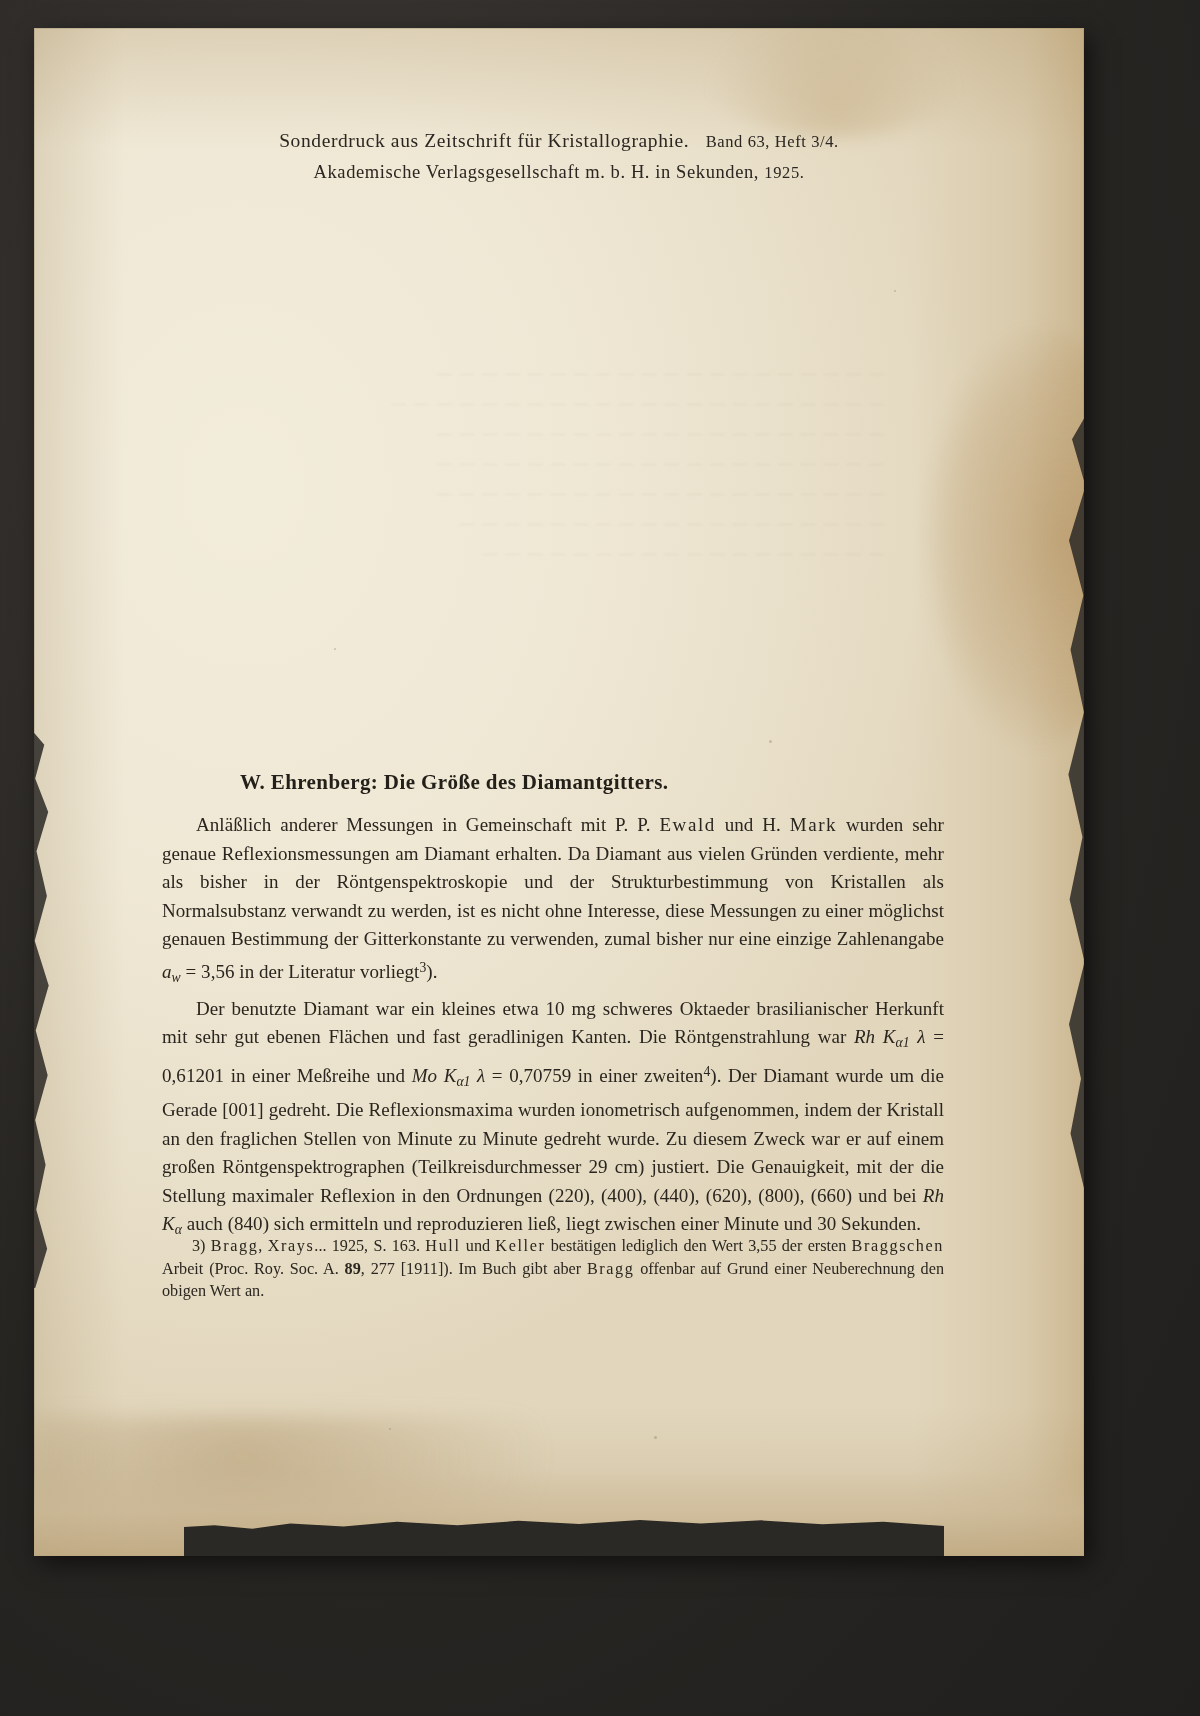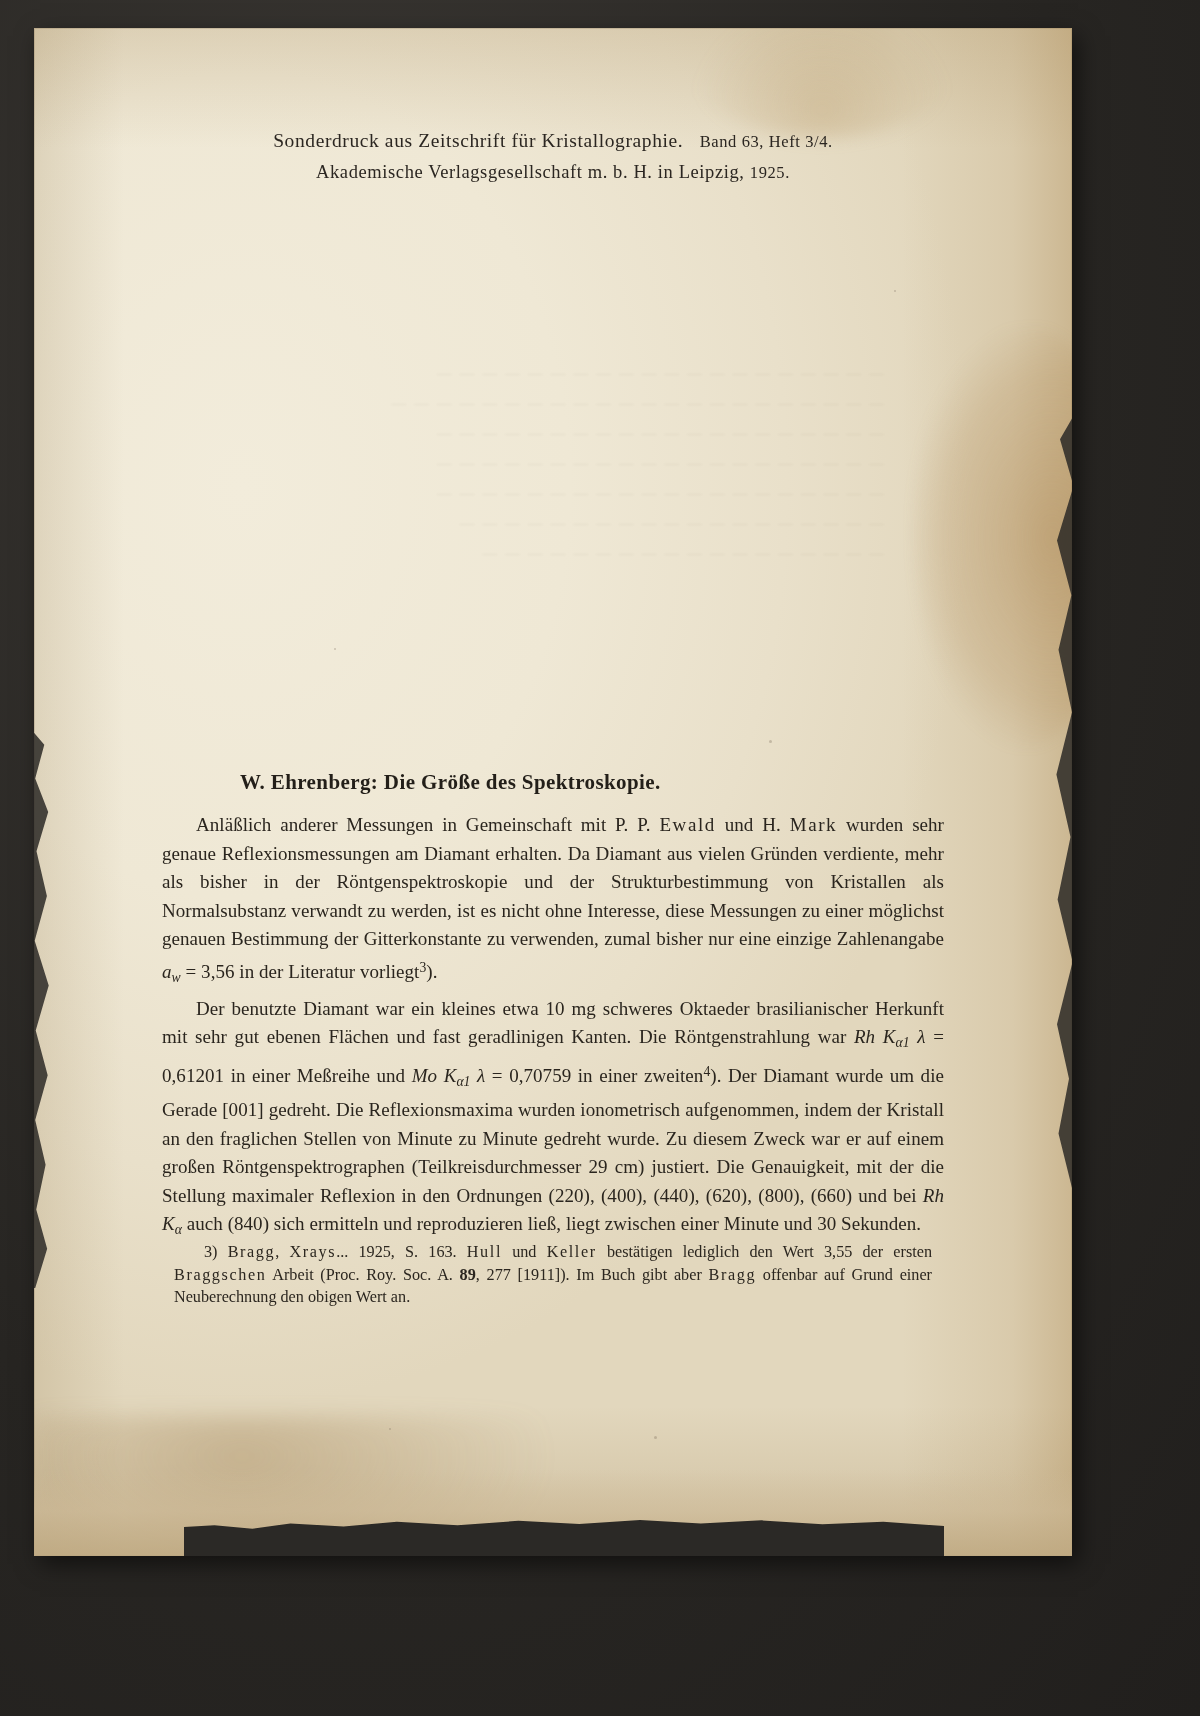--- a/index.html
+++ b/index.html
@@ -28,20 +28,21 @@
     left: 34px;
     top: 28px;
     width: 1038px;
     height: 1528px;
     background:
       radial-gradient(ellipse 70% 60% at 20% 30%, #f2ecdb 0%, #efe8d5 45%, #e9e0ca 75%, #e2d7bd 100%);
     box-shadow:
       6px 8px 22px rgba(0,0,0,.55),
       0 0 0 1px rgba(120,105,80,.25) inset;
     overflow: hidden;
+    padding-left: 12px;
   }
   
   .sheet:before {
     content: "";
     position: absolute;
     inset: 0;
     pointer-events: none;
     background:
       linear-gradient(to left, rgba(170,135,80,.40) 0px, rgba(170,135,80,.16) 60px, rgba(170,135,80,0) 170px),
       linear-gradient(to bottom, rgba(160,130,80,.22) 0px, rgba(160,130,80,0) 120px),
@@ -194,21 +195,21 @@
     color: #2b261f;
     text-align: justify;
   }
   .footnotes hr {
     border: 0;
     border-top: 1px solid #6b6152;
     width: 150px;
     margin: 0 0 6px 0;
     opacity: 0;
   }
-  .fn { text-indent: 30px; margin: 12px; }
+  .fn { text-indent: 30px; margin: 0; }
   .fn + .fn { margin-top: 1px; }
   .sp { letter-spacing: 1.6px; }
 
   
   .speck {
     position: absolute;
     background: #6d6150;
     border-radius: 50%;
     opacity: .30;
   }
@@ -242,27 +243,27 @@
   <div class="speck" style="left:860px; top:262px; width:2px; height:2px;"></div>
 
   <div class="content">
 
     <div class="masthead">
       <div class="line1">
         <span>Sonderdruck aus Zeitschrift für Kristallographie.</span>
         &nbsp;&nbsp;<span class="small">Band 63, Heft 3/4.</span>
       </div>
       <div class="line2">
-        <span>Akademische Verlagsgesellschaft m. b. H. in Leipzig,</span>
+        <span>Akademische Verlagsgesellschaft m. b. H. in Sekunden,</span>
         <span class="small">1925.</span>
       </div>
     </div>
 
     <div class="article">
-      <h1 class="article-title">W. Ehrenberg: Die Größe des Spektroskopie.</h1>
+      <h1 class="article-title">W. Ehrenberg: Die Größe des Diamantgitters.</h1>
 
       <p class="body">Anläßlich anderer Messungen in Gemeinschaft mit P. P. <span class="sp">Ewald</span> und H. <span class="sp">Mark</span> wurden sehr genaue Reflexionsmessungen am Diamant erhalten. Da Diamant aus vielen Gründen verdiente, mehr als bisher in der Röntgenspektroskopie und der Strukturbestimmung von Kristallen als Normalsubstanz verwandt zu werden, ist es nicht ohne Interesse, diese Messungen zu einer möglichst genauen Bestimmung der Gitterkonstante zu verwenden, zumal bisher nur eine einzige Zahlenangabe <span class="it">a</span><span class="it sub">w</span> = 3,56 in der Literatur vorliegt<span class="sup">3</span>).</p>
 
       <p class="body">Der benutzte Diamant war ein kleines etwa 10 mg schweres Oktaeder brasilianischer Herkunft mit sehr gut ebenen Flächen und fast geradlinigen Kanten. Die Röntgenstrahlung war <span class="it">Rh K</span><span class="it sub">α1</span> <span class="it">λ</span> = 0,61201 in einer Meßreihe und <span class="it">Mo K</span><span class="it sub">α1</span> <span class="it">λ</span> = 0,70759 in einer zweiten<span class="sup">4</span>). Der Diamant wurde um die Gerade [001] gedreht. Die Reflexionsmaxima wurden ionometrisch aufgenommen, indem der Kristall an den fraglichen Stellen von Minute zu Minute gedreht wurde. Zu diesem Zweck war er auf einem großen Röntgenspektrographen (Teilkreisdurchmesser 29 cm) justiert. Die Genauigkeit, mit der die Stellung maximaler Reflexion in den Ordnungen (220), (400), (440), (620), (800), (660) und bei <span class="it">Rh K</span><span class="it sub">α</span> auch (840) sich ermitteln und reproduzieren ließ, liegt zwischen einer Minute und 30 Sekunden.</p>
     </div>
 
     <div class="footnotes">
       <hr>
       <p class="fn">3) <span class="sp">Bragg</span>, <span class="sp">Xrays</span>... 1925, S. 163. <span class="sp">Hull</span> und <span class="sp">Keller</span> bestätigen lediglich den Wert 3,55 der ersten <span class="sp">Braggschen</span> Arbeit (Proc. Roy. Soc. A. <b>89</b>, 277 [1911]). Im Buch gibt aber <span class="sp">Bragg</span> offenbar auf Grund einer Neuberechnung den obigen Wert an.</p>
     </div>

